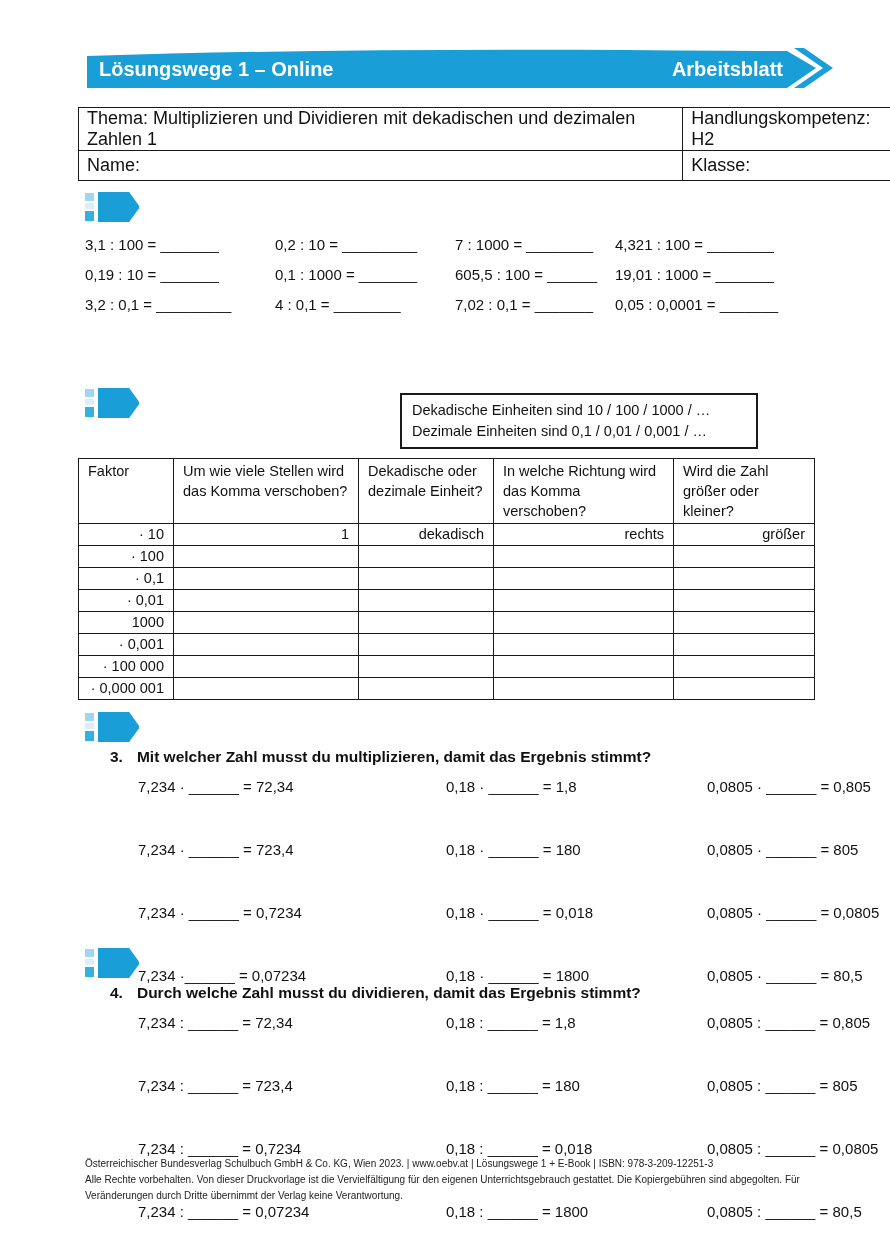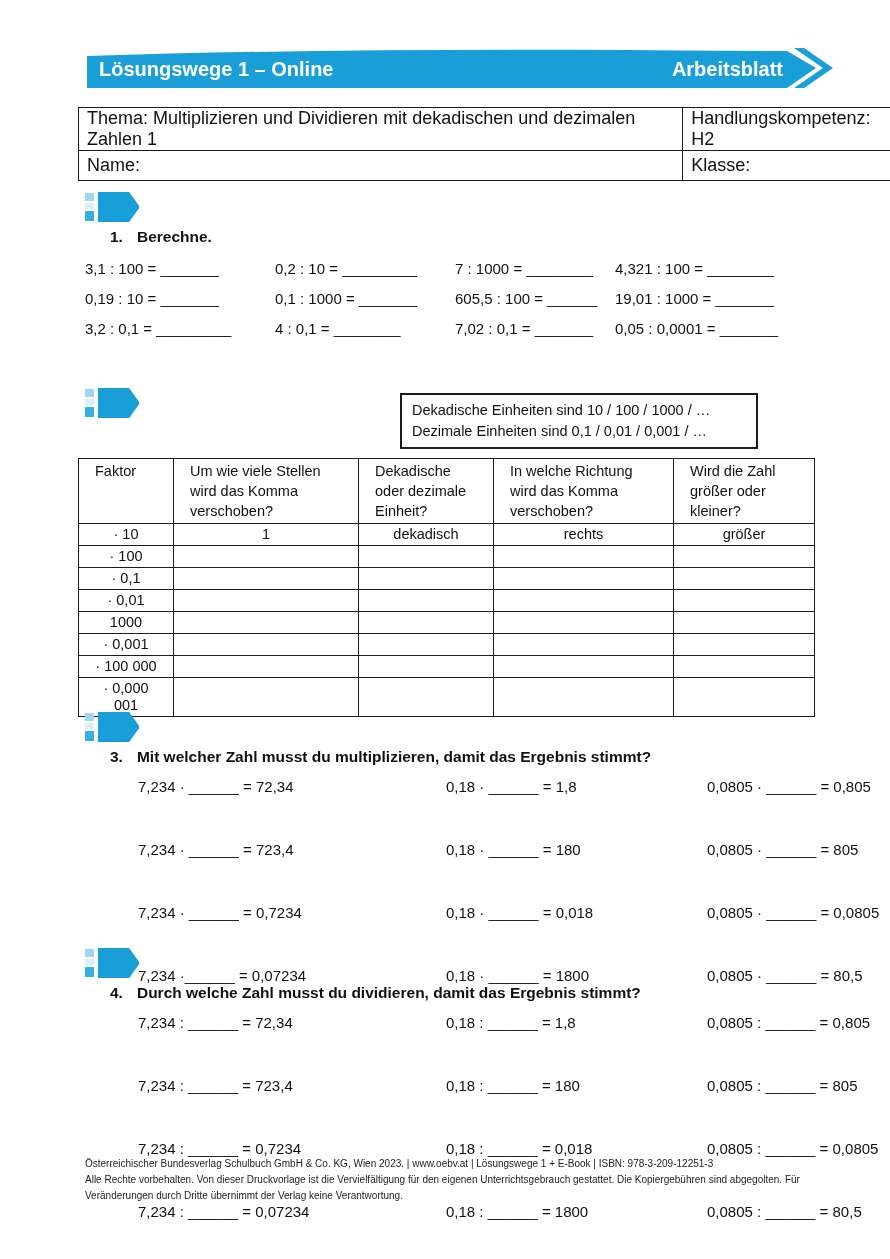--- a/index.html
+++ b/index.html
@@ -46,23 +46,23 @@
 
   .ex2{position:absolute;left:85px;top:388px;width:740px;}
   .ex2-head{position:relative;height:62px;}
   .ex2-head .pencil-icon{position:absolute;left:0;top:0;}
   .ex2-head .ex-title{position:absolute;left:0;top:30px;}
   .notebox{position:absolute;left:315px;top:5px;width:334px;
     border:2px solid #1a1a1a;padding:5px 10px;font-size:14.5px;line-height:21px;}
 
   .big-table{position:absolute;left:-7px;top:70px;border-collapse:collapse;
     font-size:14.5px;table-layout:fixed;}
-  .big-table td{border:1.6px solid #1a1a1a;padding:2px 16px;vertical-align:top;}
+  .big-table td{border:1.6px solid #1a1a1a;padding:2px 9px;vertical-align:top;}
   .big-table .hdr td{height:58px;line-height:20px;}
-  .big-table .row td{height:17px;text-align:center;line-height:17px;}
+  .big-table .row td{height:17px;text-align:right;line-height:17px;}
   .big-table col.c1{width:95px;}  .big-table col.c2{width:185px;}
   .big-table col.c3{width:135px;} .big-table col.c4{width:180px;}
   .big-table col.c5{width:141px;}
 
   .ex34 .grid{display:grid;grid-template-columns:262px 215px auto;
     row-gap:12px;margin-left:53px;margin-top:12px;gap:46px;}
   .ex3{position:absolute;left:85px;top:712px;width:740px;}
   .ex4{position:absolute;left:85px;top:948px;width:740px;}
 
   
@@ -95,23 +95,20 @@
     </tr>
   </tbody>
     </table>
 
   <section class="ex1">
     <div class="pencil-icon">
       <span class="pi-sq pi-s1"></span>
       <span class="pi-sq pi-s2"></span>
       <span class="pi-sq pi-s3"></span>
       <span class="pi-body"></span>
-    </div>
-    <div class="ex-title">
-      <span class="ex-num">1.</span><span>Berechne.</span>
     </div>
     <div class="grid">
       <span class="prob">3,1 : 100 = _______</span>
       <span class="prob">0,2 : 10 = _________</span>
       <span class="prob">7 : 1000 = ________</span>
       <span class="prob">4,321 : 100 = ________</span>
       <span class="prob">0,19 : 10 = _______</span>
       <span class="prob">0,1 : 1000 = _______</span>
       <span class="prob">605,5 : 100 = ______</span>
       <span class="prob">19,01 : 1000 = _______</span>

